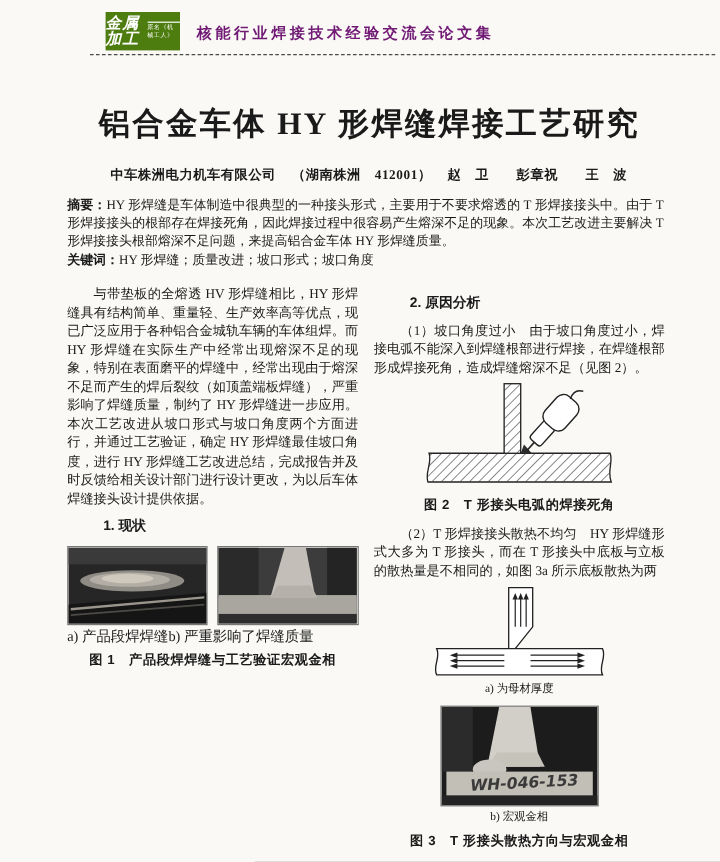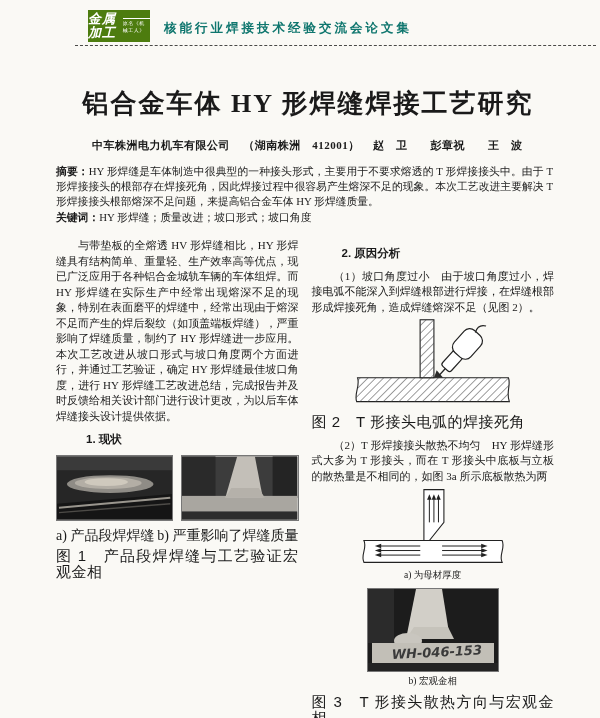--- a/index.html
+++ b/index.html
@@ -7,21 +7,21 @@
     position:relative; width:600px; height:718px; margin:0 auto;
     background:#faf9f5; color:#1a1a1a; overflow:hidden;
     font-family:"Liberation Serif", serif;
   }
 
   
   .header { position:absolute; top:10px; left:88px; display:flex; align-items:flex-start; gap:14px; }
   .logo { width:62px; height:32px; background:#4d7c0f; color:#fff; display:flex; flex-direction:row; align-items:center; justify-content:center; }
   .logo .logo-main { font-size:13px; font-weight:bold; font-style:italic; letter-spacing:1px; line-height:14px; }
   .logo .logo-sub  { font-size:5px; letter-spacing:.5px; line-height:7px; border-top:1px solid #fff; padding-top:1px; }
-  .series-title { font-size:12.5px; font-weight:bold; letter-spacing:3px; padding-top:10px; color:#0f766e; }
+  .series-title { font-size:12.5px; font-weight:bold; letter-spacing:3px; padding-top:10px; color:#701a75; }
   .header-rule { position:absolute; top:45px; left:75px; width:521px; border-top:1.5px dashed #4a4a48; }
 
   
   .paper-title { position:absolute; top:86px; left:8px; width:600px; text-align:center;
     font-size:26px; font-weight:bold; letter-spacing:2px; }
   .byline { position:absolute; top:138px; left:92px; width:480px; font-size:11px; font-weight:bold; letter-spacing:.5px; }
   .byline span { margin-right:10px;text-align:center; }
 
   
   .abstract { position:absolute; top:164px; left:56px; width:497px;
@@ -31,23 +31,23 @@
 
   
   .columns { position:absolute; top:238px; left:56px; width:498px; display:flex; gap:13px; }
   .col { width:242.5px; font-size:11px; line-height:15.5px; text-align:justify; }
   .col p { margin:0; text-indent:2em; }
   .sec-h { font-weight:bold; font-size:11.5px; margin:8px 0 7px 30px; font-family:"Liberation Sans", sans-serif; }
   .sec-h.first { margin-top:8px; }
 
   
   .fig-row { display:flex; gap:8px; justify-content:center; margin-top:7px; }
-  .subcaps { display:flex; justify-content:space-between; font-size:14px; margin-top:7px; }
+  .subcaps { display:flex; justify-content:flex-start; font-size:12px; margin-top:2px; }
   .subcap-center { text-align:center; font-size:9.5px; margin-top:2px; }
-  .fig-caption { font-size:15px; font-weight:normal; margin-top:5px;
+  .fig-caption { text-align:center; font-size:11px; font-weight:bold; margin-top:5px;
     font-family:"Liberation Sans", sans-serif; letter-spacing:.5px; }
   .drawing { display:block; margin:2px auto 0 auto; }
   .photo { display:block; border:1px solid #777; }
   .photo-center { margin:4px auto 0 auto; }
 </style>
 </head>
 <body>
 
 <div class="page">
 

